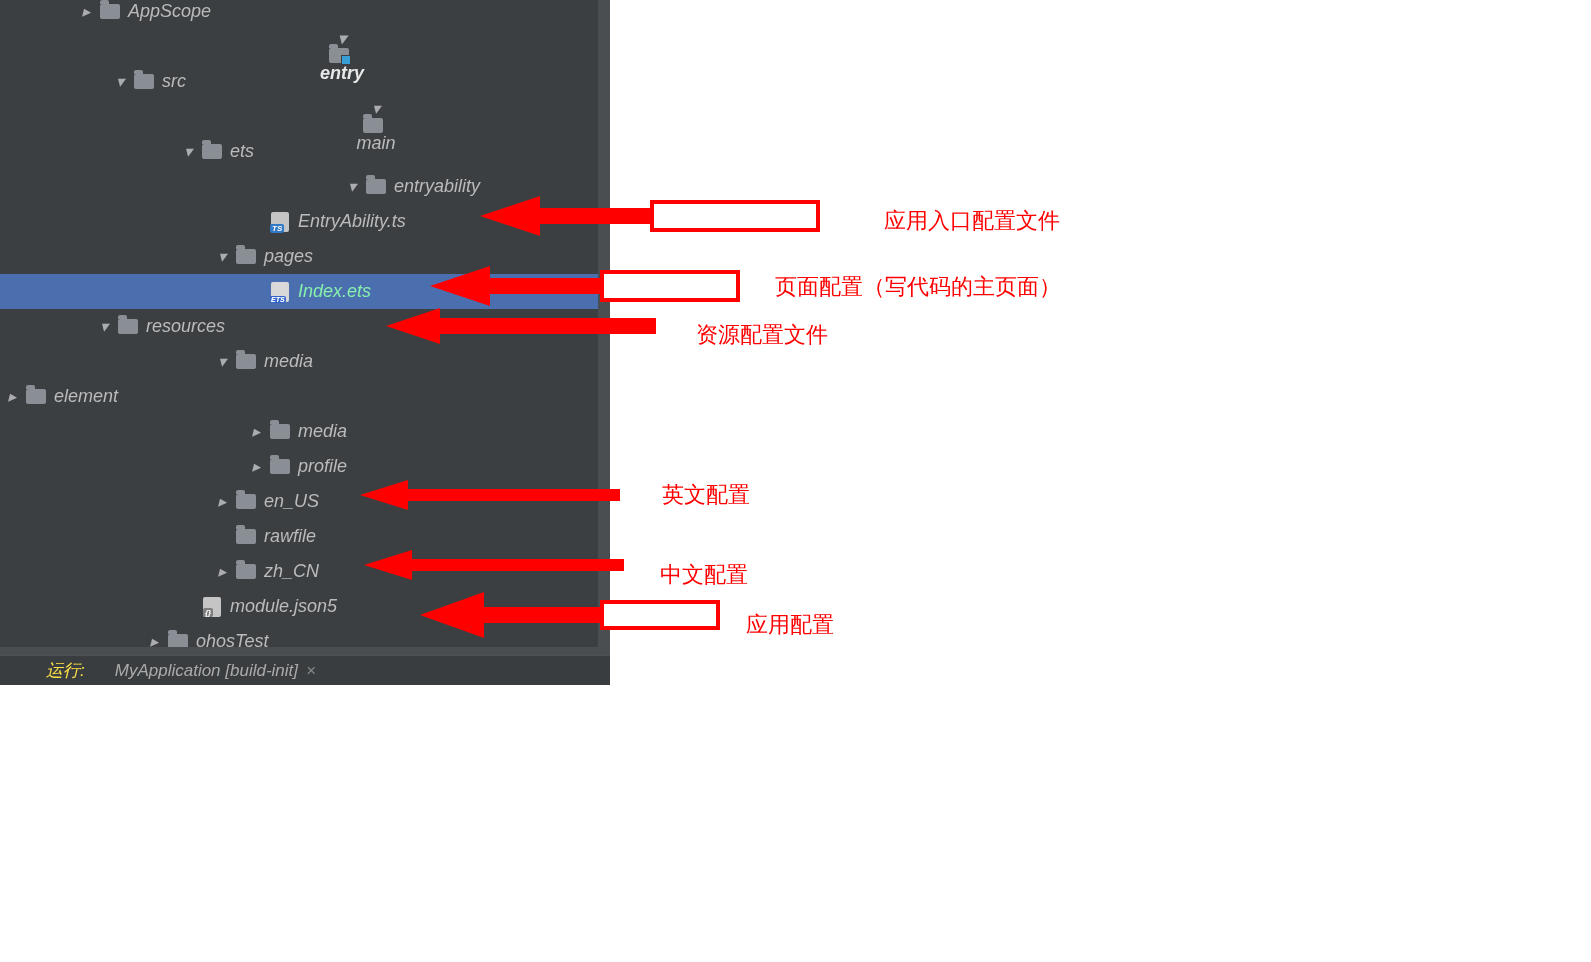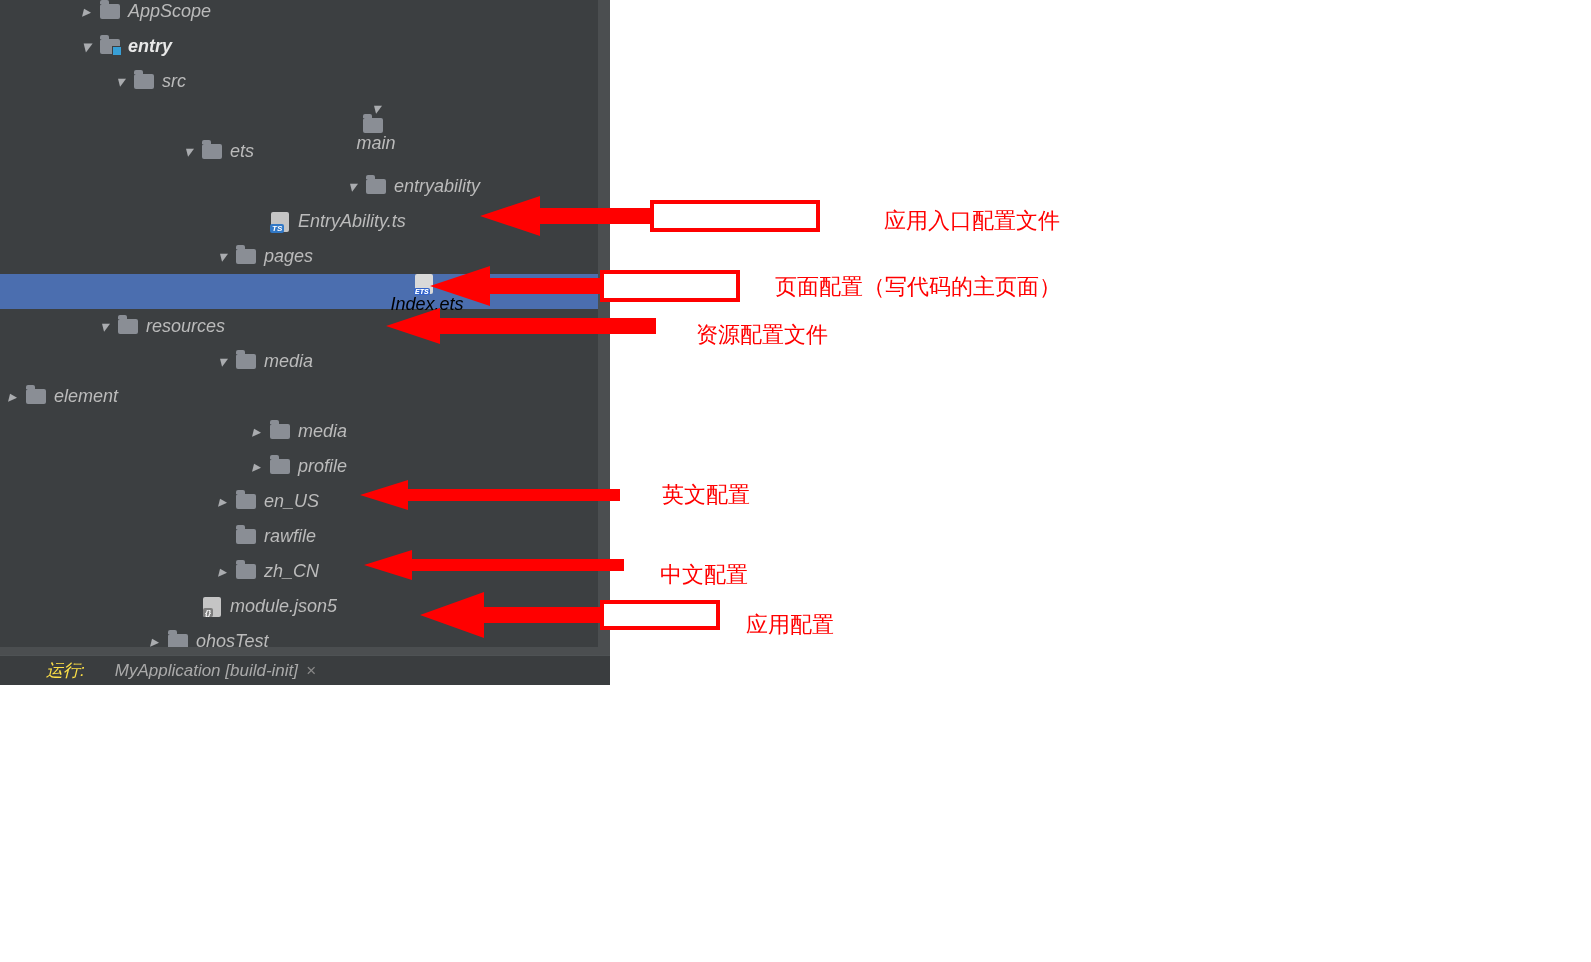--- a/index.html
+++ b/index.html
@@ -1,20 +1,20 @@
 <!DOCTYPE html>
 <html><head>
   <meta charset="utf-8">
   <style>
     * { box-sizing: border-box; margin: 0; padding: 0; font-family: "Segoe UI", "Microsoft YaHei", sans-serif; }
     body { background: #fff; width: 1591px; height: 962px; position: relative; }
     .panel { position: absolute; left: 0; top: 0; width: 610px; height: 685px; background: #3c3f41; overflow: hidden; font-style: italic; }
     .tree-row { display: flex; align-items: center; height: 35px; color: #bbbbbb; font-size: 18px; cursor: pointer; user-select: none; }
     .tree-row.bold { color: #e8e8e8; font-weight: 700; }
-    .tree-row.selected { background: #4b6eaf; color: #000000; flex-direction: column; }
+    .tree-row.selected { background: #4b6eaf; color: #86efac; }
     .selected .iconbox { filter: brightness(1.1); }
     .arrow { width: 24px; text-align: center; font-size: 12px; color: #aaacaf; }
     .arrow.down::before { content: "▾"; font-size: 16px; }
     .arrow.right::before { content: "▸"; font-size: 16px; }
     .arrow.none::before { content: ""; }
     .iconbox { width: 24px; height: 20px; position: relative; display: inline-flex; align-items: center; justify-content: center; margin-right: 6px; }
     
     .ic-folder { width: 20px; height: 15px; background: #8a8e95; border-radius: 2px; position: relative; }
     .ic-folder::before { content: ""; position: absolute; left: 0; top: -4px; width: 9px; height: 4px; background: #8a8e95; border-radius: 2px 2px 0 0; }
     .ic-folder.module::after { content: ""; position: absolute; right: -2px; bottom: -2px; width: 8px; height: 8px; background: #389fd6; border: 1px solid #3c3f41; }
@@ -38,21 +38,21 @@
 <div class="panel">
 
   <div class="tree-row" style="padding-left: 74px; margin-top:-6px;">
     <span class="arrow right"></span>
     <span class="iconbox">
         <span class="ic-folder"></span>
       </span>
     <span class="label">AppScope</span>
   </div>
 
-  <div class="tree-row bold" style="padding-left: 74px;">
+  <div class="tree-row bold" style="padding-left: 74px; flex-direction: column;">
     <span class="arrow down"></span>
     <span class="iconbox">
         <span class="ic-folder module"></span>
       </span>
     <span class="label">entry</span>
   </div>
 
   <div class="tree-row" style="padding-left: 108px;">
     <span class="arrow down"></span>
     <span class="iconbox">

